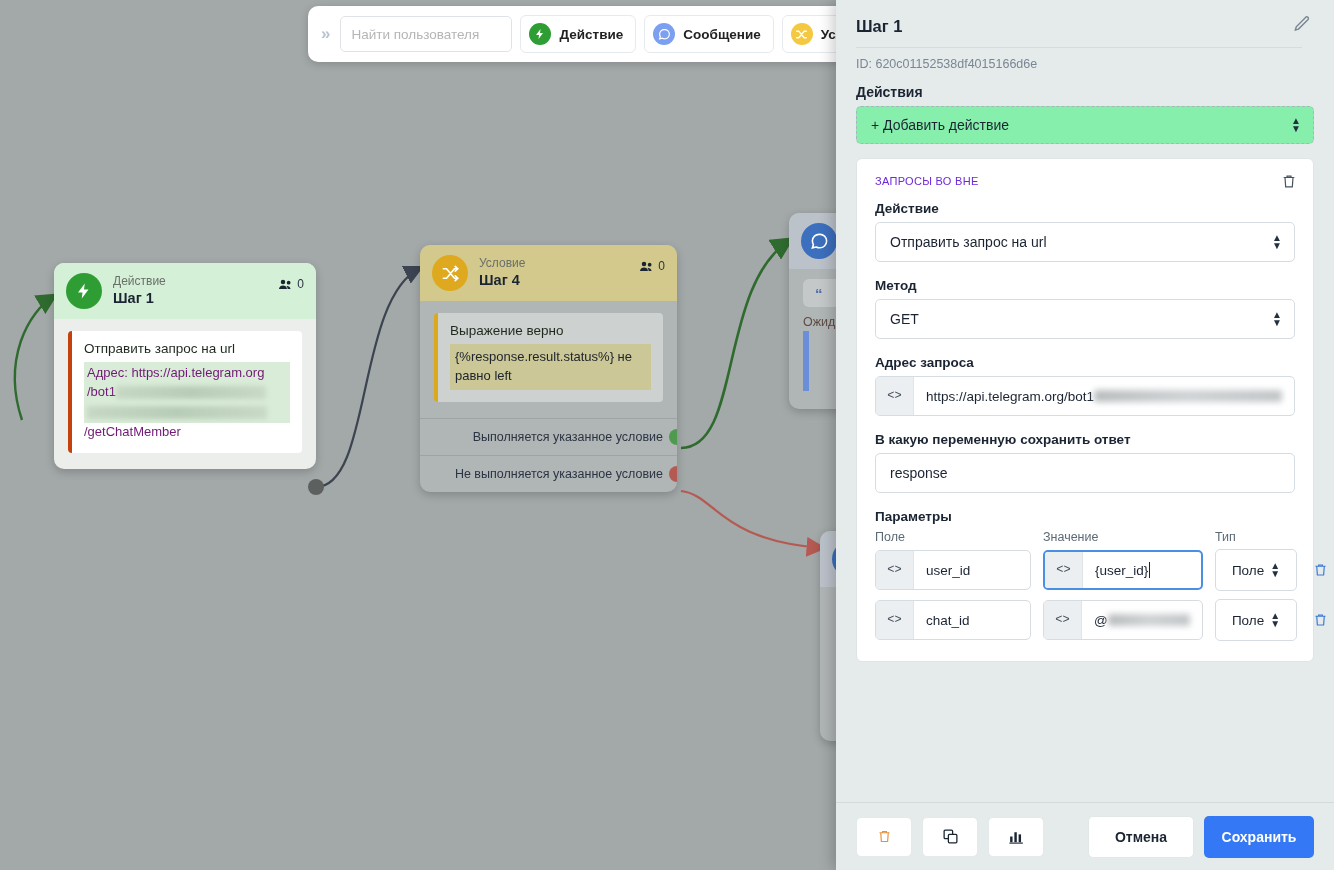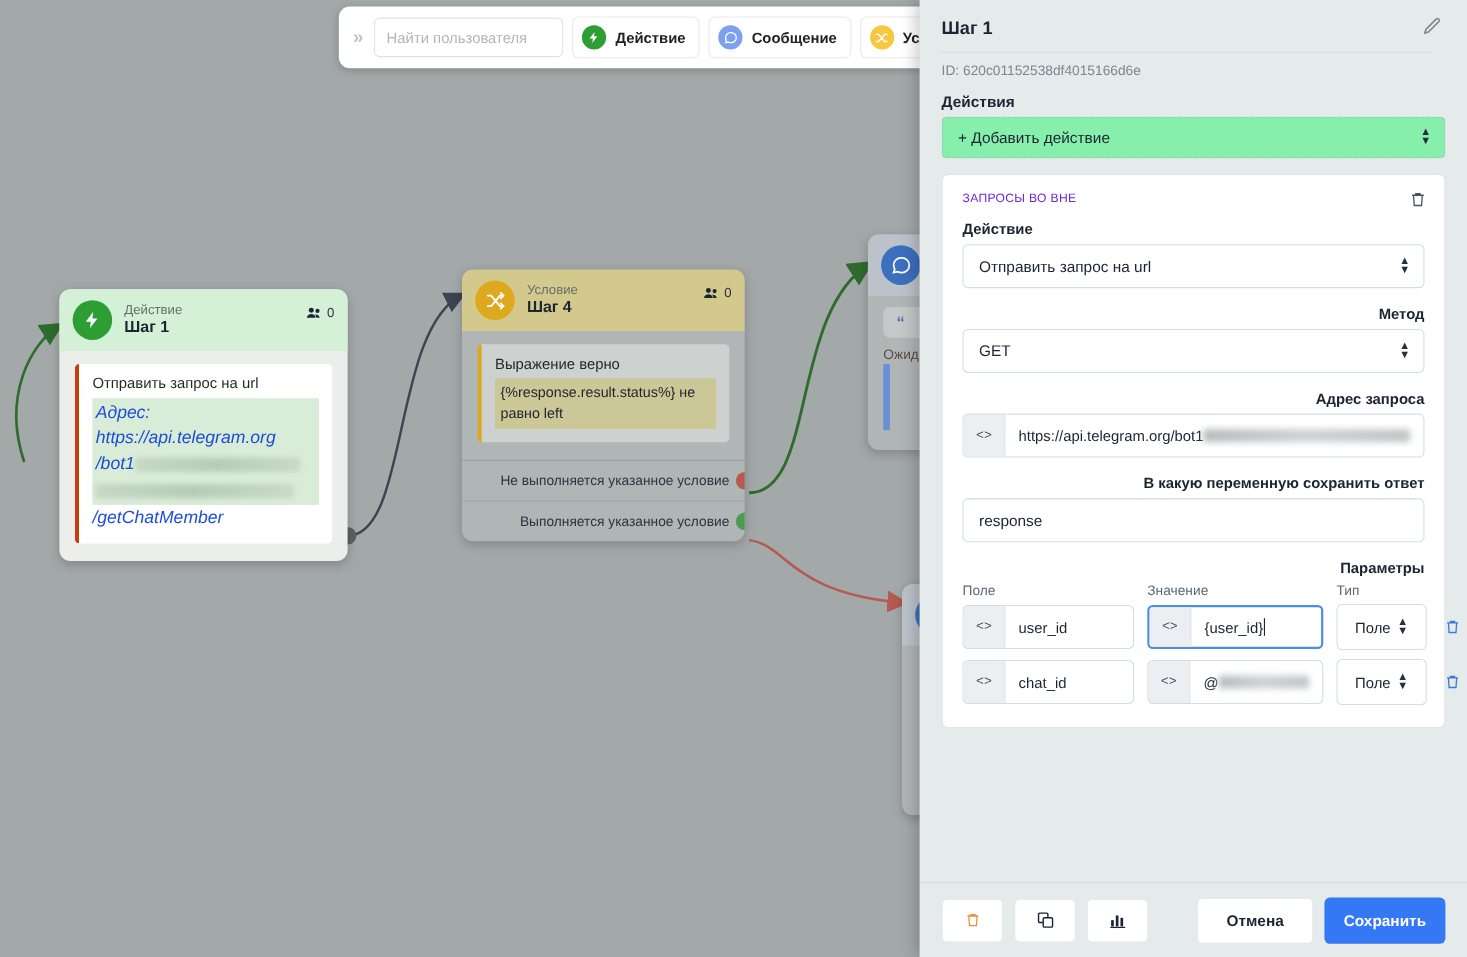--- a/index.html
+++ b/index.html
@@ -86,22 +86,22 @@
   }
   .node-body { padding: 12px 14px 16px 14px; }
   .card {
     background: #fff; border-radius: 4px;
     padding: 10px 12px 12px 12px;
     border-left: 4px solid #c2410c;
     font-size: 13px; color: #1d2b1d;
   }
   .card-title { font-size: 13.5px; color: #1f2a1f; margin-bottom: 6px; }
   .card-sub {
-    font-style: italic; font-size: 16px; line-height: 1.45;
-    color: #1d4ed8;
+    font-size: 13px; line-height: 1.45;
+    color: #701a75;
   }
   .redact {
     display: inline-block; vertical-align: middle;
     background: linear-gradient(90deg,#c6d8c4,#b7ccb6,#c9dac7);
     filter: blur(2.5px);
     border-radius: 2px;
   }
   .redact-gray {
     display: inline-block; vertical-align: middle;
     background: linear-gradient(90deg,#b9bcbe,#cfd2d4,#c2c5c7);
@@ -223,21 +223,21 @@
     margin-bottom: 14px;
   }
   .card-trash {
     position: absolute; right: 16px; top: 14px;
     cursor: pointer; width: 16px; height: 18px;
   }
   .field-label {
     font-size: 13.5px; font-weight: bold; color: #1b2432;
     margin: 0 0 6px 0;
   }
-  .field-label.mt { margin-top: 16px; text-align: right; }
+  .field-label.mt { margin-top: 16px; }
   .select-box {
     height: 40px; border: 1px solid #d6dde2; border-radius: 5px;
     background: #fff; display: flex; align-items: center;
     padding: 0 34px 0 14px; font-size: 14px; color: #1b2432;
     position: relative; cursor: pointer;
   }
   .input-box {
     height: 40px; border: 1px solid #d6dde2; border-radius: 5px;
     background: #fff; display: flex; align-items: center;
     padding: 16px 14px; font-size: 14px; color: #1b2432;
@@ -421,26 +421,26 @@
           <span>0</span>
         </div>
       </div>
       <div class="node-body">
         <div class="card">
           <div class="card-title">Выражение верно</div>
           <span class="expr">{%response.result.status%} не равно left</span>
         </div>
       </div>
       <div class="cond-row">
+        <span>Выполняется указанное условие</span>
+        <span class="port port-green"></span>
+      </div>
+      <div class="cond-row">
         <span>Не выполняется указанное условие</span>
         <span class="port port-red"></span>
-      </div>
-      <div class="cond-row">
-        <span>Выполняется указанное условие</span>
-        <span class="port port-green"></span>
       </div>
     </div>
 
     <div class="toolbar">
       <span class="tb-chevrons">»</span>
       <input class="tb-search" type="text" placeholder="Найти пользователя" style="">
       <button class="tb-btn">
         <span class="tb-ico ico-green">
           <svg width="12" height="12" viewBox="0 0 24 24" fill="#fff">
               <path d="M13 2 4 14h6l-1 8 9-12h-6l1-8z"></path>

